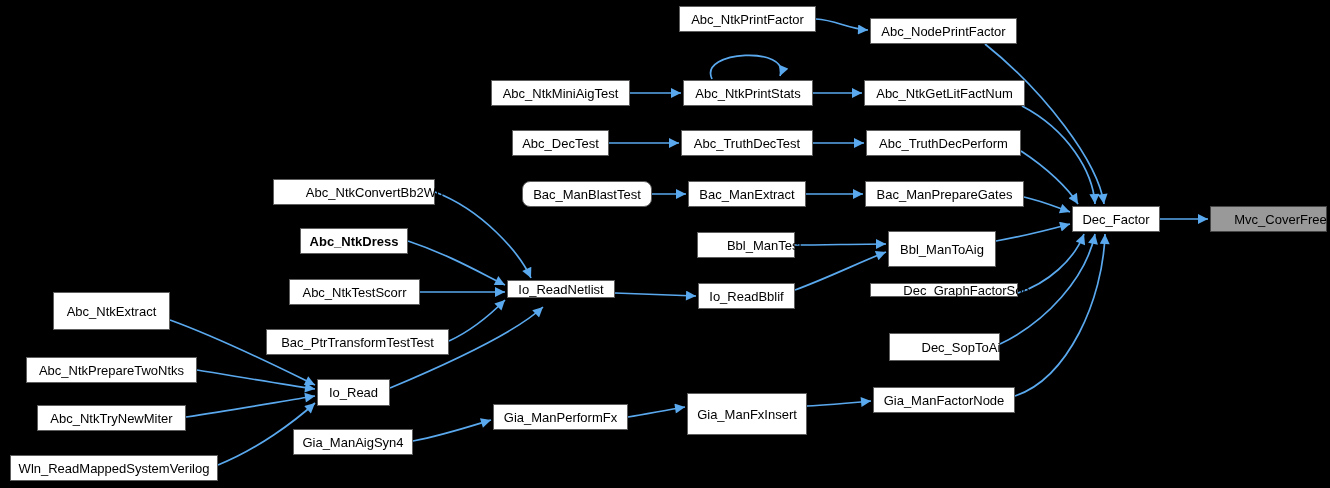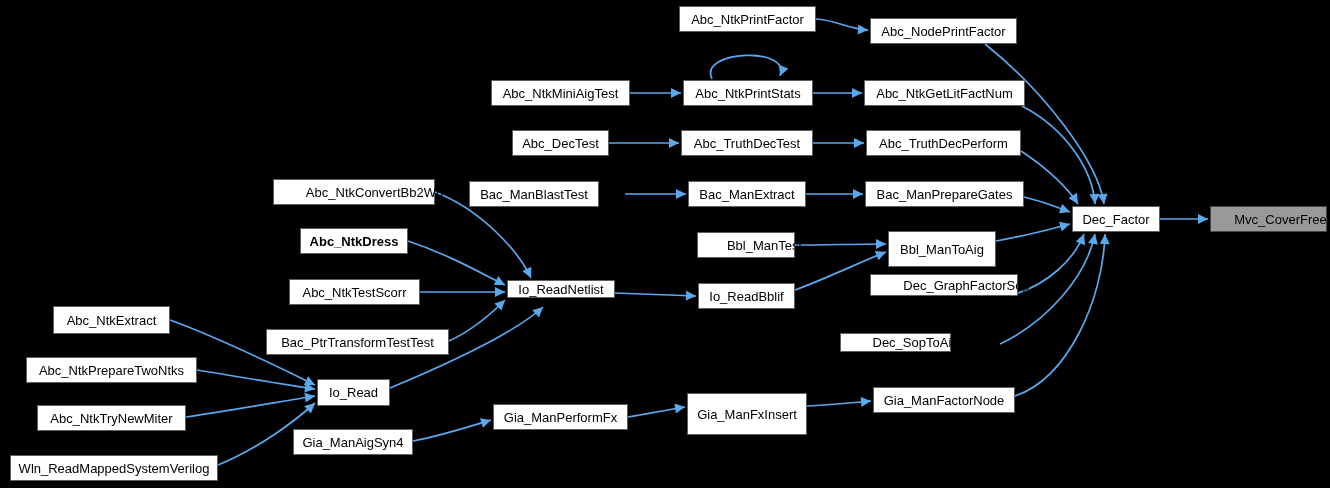--- a/index.html
+++ b/index.html
@@ -92,36 +92,36 @@
   </svg>
   <div id="nodes-layer">
       <div class="node" style="left: 679px; top: 6px; width: 137px; height: 26px;">Abc_NtkPrintFactor</div>
       <div class="node" style="left: 870px; top: 18px; width: 147px; height: 26px;">Abc_NodePrintFactor</div>
       <div class="node" style="left: 491px; top: 80px; width: 139px; height: 26px;">Abc_NtkMiniAigTest</div>
       <div class="node" style="left: 683px; top: 80px; width: 130px; height: 26px;">Abc_NtkPrintStats</div>
       <div class="node" style="left: 864px; top: 80px; width: 161px; height: 26px;">Abc_NtkGetLitFactNum</div>
       <div class="node" style="left: 512px; top: 130px; width: 97px; height: 26px;">Abc_DecTest</div>
       <div class="node" style="left: 681px; top: 130px; width: 132px; height: 26px;">Abc_TruthDecTest</div>
       <div class="node" style="left: 866px; top: 130px; width: 155px; height: 26px;">Abc_TruthDecPerform</div>
-      <div class="node" style="left: 469px; top: 181px; width: 130px; height: 26px;">Bac_ManBlastTest</div>
+      <div class="node" style="left: 522px; top: 181px; width: 130px; height: 26px; border-radius: 8px;">Bac_ManBlastTest</div>
       <div class="node" style="left: 688px; top: 181px; width: 118px; height: 26px;">Bac_ManExtract</div>
       <div class="node" style="left: 865px; top: 181px; width: 159px; height: 26px;">Bac_ManPrepareGates</div>
       <div class="node" style="left: 273px; top: 179px; width: 162px; height: 26px; padding-left: 41px;">Abc_NtkConvertBb2Wb</div>
       <div class="node" style="left: 1072px; top: 206px; width: 88px; height: 26px;">Dec_Factor</div>
       <div class="node highlight" style="left: 1210px; top: 206px; width: 117px; height: 26px; padding-left: 24px;">Mvc_CoverFree</div>
       <div class="node" style="left: 300px; top: 228px; width: 108px; height: 26px; font-weight: bold;">Abc_NtkDress</div>
       <div class="node" style="left: 697px; top: 232px; width: 98px; height: 26px; padding-left: 37px;">Bbl_ManTest</div>
       <div class="node" style="left: 888px; top: 231px; width: 108px; height: 36px;">Bbl_ManToAig</div>
       <div class="node" style="left: 289px; top: 279px; width: 131px; height: 26px;">Abc_NtkTestScorr</div>
       <div class="node" style="left: 507px; top: 280px; width: 108px; height: 18px;">Io_ReadNetlist</div>
       <div class="node" style="left: 698px; top: 283px; width: 97px; height: 26px;">Io_ReadBblif</div>
-      <div class="node" style="left: 870px; top: 274px; width: 148px; height: 22px; padding-left: 45px;">Dec_GraphFactorSop</div>
-      <div class="node" style="left: 53px; top: 306px; width: 117px; height: 28px;">Abc_NtkExtract</div>
+      <div class="node" style="left: 870px; top: 283px; width: 148px; height: 14px; padding-left: 45px;">Dec_GraphFactorSop</div>
+      <div class="node" style="left: 53px; top: 292px; width: 117px; height: 38px;">Abc_NtkExtract</div>
       <div class="node" style="left: 266px; top: 329px; width: 183px; height: 26px;">Bac_PtrTransformTestTest</div>
-      <div class="node" style="left: 840px; top: 333px; width: 111px; height: 19px; padding-left: 40px;">Dec_SopToAig</div>
+      <div class="node" style="left: 889px; top: 333px; width: 111px; height: 28px; padding-left: 40px;">Dec_SopToAig</div>
       <div class="node" style="left: 26px; top: 357px; width: 171px; height: 26px;">Abc_NtkPrepareTwoNtks</div>
       <div class="node" style="left: 317px; top: 379px; width: 73px; height: 27px;">Io_Read</div>
       <div class="node" style="left: 873px; top: 387px; width: 142px; height: 26px;">Gia_ManFactorNode</div>
       <div class="node" style="left: 37px; top: 405px; width: 149px; height: 26px;">Abc_NtkTryNewMiter</div>
       <div class="node" style="left: 687px; top: 393px; width: 120px; height: 42px;">Gia_ManFxInsert</div>
       <div class="node" style="left: 493px; top: 404px; width: 135px; height: 26px;">Gia_ManPerformFx</div>
       <div class="node" style="left: 293px; top: 429px; width: 120px; height: 26px;">Gia_ManAigSyn4</div>
       <div class="node" style="left: 10px; top: 455px; width: 208px; height: 26px;">Wln_ReadMappedSystemVerilog</div>
     </div>
 </div>

